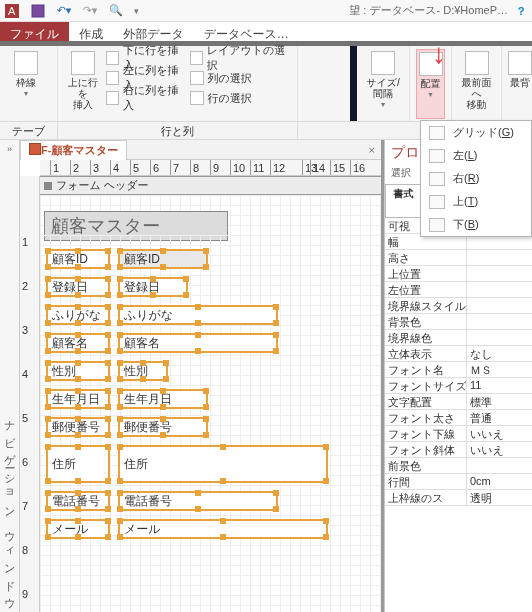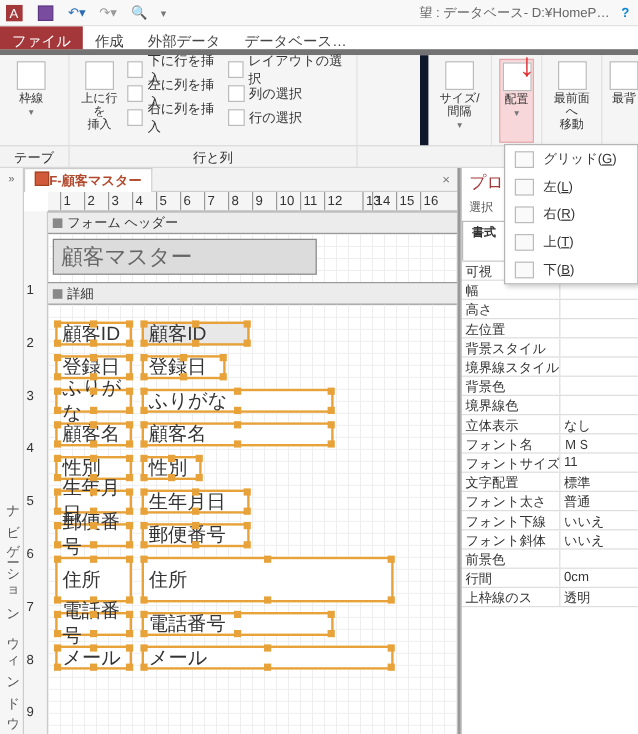--- a/index.html
+++ b/index.html
@@ -42,22 +42,22 @@
 .hruler .tick span{position:absolute;top:2px;left:2px}
 .grid-area{position:absolute;left:0;top:16px;right:0;bottom:0;display:flex}
 .vruler{width:20px;background:#f5f5f5;border-right:1px solid #ccc;position:relative;font-size:8px;color:#666}
 .vruler .vt{position:absolute;left:2px}
 .surface{flex:1;background:#fff;overflow:hidden;position:relative}
 .sect-hdr{background:#ececec;border-top:1px solid #999;border-bottom:1px solid #999;padding:1px 4px;font-size:10px;display:flex;align-items:center;gap:4px}
 .sect-hdr .sq{width:8px;height:8px;background:#888}
 .sect-body{position:relative;background-image:linear-gradient(#eee 1px,transparent 1px),linear-gradient(90deg,#eee 1px,transparent 1px);background-size:10px 10px}
 .formhdr-body{height:40px}
 .detail-body{height:380px}
-.title-box{position:absolute;left:4px;top:4px;width:220px;height:30px;background:#dcdcdc;border:1px solid #888;display:flex;align-items:center;padding-left:6px;font-size:18px;color:#666}
-.fld{position:absolute;height:20px;border:2px solid #e8a23a;background:#fff;display:flex;align-items:center;padding:0 4px;font-size:16px}
+.title-box{position:absolute;left:4px;top:16px;width:184px;height:30px;background:#dcdcdc;border:1px solid #888;display:flex;align-items:center;padding-left:6px;font-size:18px;color:#666}
+.fld{position:absolute;height:20px;border:2px solid #e8a23a;background:#fff;display:flex;align-items:center;padding:0 4px;font-size:12px}
 .fld .h{position:absolute;width:6px;height:6px;background:#e8a23a}
 .fld .h.tl{left:-3px;top:-3px}.fld .h.tr{right:-3px;top:-3px}.fld .h.bl{left:-3px;bottom:-3px}.fld .h.br{right:-3px;bottom:-3px}
 .fld .h.tm{left:50%;top:-3px;margin-left:-3px}.fld .h.bm{left:50%;bottom:-3px;margin-left:-3px}
 .lblf{width:64px}
 .txtf{left:78px}
 .rpane{width:148px;display:flex;flex-direction:column;border-left:1px solid #c8c8c8}
 .menu-pop{position:absolute;right:0;top:120px;width:112px;background:#fff;border:1px solid #b5b5b5;box-shadow:2px 2px 4px rgba(0,0,0,.2);z-index:50}
 .menu-pop .mi{display:flex;align-items:center;gap:8px;padding:4px 8px;font-size:11px}
 .menu-pop .mi .mic{width:16px;height:14px;border:1px solid #bbb;background:#fafafa;display:inline-block}
 .menu-pop .mi u{text-decoration:underline}
@@ -276,24 +276,20 @@
             <div class="vt" style="top: 412px;">9</div>
           </div>
         <div class="surface">
           <div class="sect-hdr">
               <span class="sq"></span>
               <span>フォーム ヘッダー</span>
             </div>
           <div class="sect-body formhdr-body">
             <div class="title-box">顧客マスター</div>
           </div>
-          <div class="sect-hdr">
-              <span class="sq"></span>
-              <span>詳細</span>
-            </div>
           <div class="sect-body detail-body" id="detail-body">
               <div class="fld lblf" style="left: 6px; top: 14px; height: 20px;">顧客ID<span class="h tl"></span><span class="h tr"></span><span class="h bl"></span><span class="h br"></span><span class="h tm"></span><span class="h bm"></span></div>
               <div class="fld txtf" style="top: 14px; width: 90px; height: 20px; background: rgb(232, 232, 232);">顧客ID<span class="h tl"></span><span class="h tr"></span><span class="h bl"></span><span class="h br"></span><span class="h tm"></span><span class="h bm"></span></div>
               <div class="fld lblf" style="left: 6px; top: 42px; height: 20px;">登録日<span class="h tl"></span><span class="h tr"></span><span class="h bl"></span><span class="h br"></span><span class="h tm"></span><span class="h bm"></span></div>
               <div class="fld txtf" style="top: 42px; width: 70px; height: 20px;">登録日<span class="h tl"></span><span class="h tr"></span><span class="h bl"></span><span class="h br"></span><span class="h tm"></span><span class="h bm"></span></div>
               <div class="fld lblf" style="left: 6px; top: 70px; height: 20px;">ふりがな<span class="h tl"></span><span class="h tr"></span><span class="h bl"></span><span class="h br"></span><span class="h tm"></span><span class="h bm"></span></div>
               <div class="fld txtf" style="top: 70px; width: 160px; height: 20px;">ふりがな<span class="h tl"></span><span class="h tr"></span><span class="h bl"></span><span class="h br"></span><span class="h tm"></span><span class="h bm"></span></div>
               <div class="fld lblf" style="left: 6px; top: 98px; height: 20px;">顧客名<span class="h tl"></span><span class="h tr"></span><span class="h bl"></span><span class="h br"></span><span class="h tm"></span><span class="h bm"></span></div>
               <div class="fld txtf" style="top: 98px; width: 160px; height: 20px;">顧客名<span class="h tl"></span><span class="h tr"></span><span class="h bl"></span><span class="h br"></span><span class="h tm"></span><span class="h bm"></span></div>
               <div class="fld lblf" style="left: 6px; top: 126px; height: 20px;">性別<span class="h tl"></span><span class="h tr"></span><span class="h bl"></span><span class="h br"></span><span class="h tm"></span><span class="h bm"></span></div>
@@ -330,25 +326,25 @@
         </div>
         <div class="prow">
           <div class="pn">幅</div>
           <div class="pv"></div>
         </div>
         <div class="prow">
           <div class="pn">高さ</div>
           <div class="pv"></div>
         </div>
         <div class="prow">
+          <div class="pn">上位置</div>
+          <div class="pv"></div>
+        </div>
+        <div class="prow">
           <div class="pn">左位置</div>
-          <div class="pv"></div>
-        </div>
-        <div class="prow">
-          <div class="pn">背景スタイル</div>
           <div class="pv"></div>
         </div>
         <div class="prow">
           <div class="pn">境界線スタイル</div>
           <div class="pv"></div>
         </div>
         <div class="prow">
           <div class="pn">背景色</div>
           <div class="pv"></div>
         </div>

